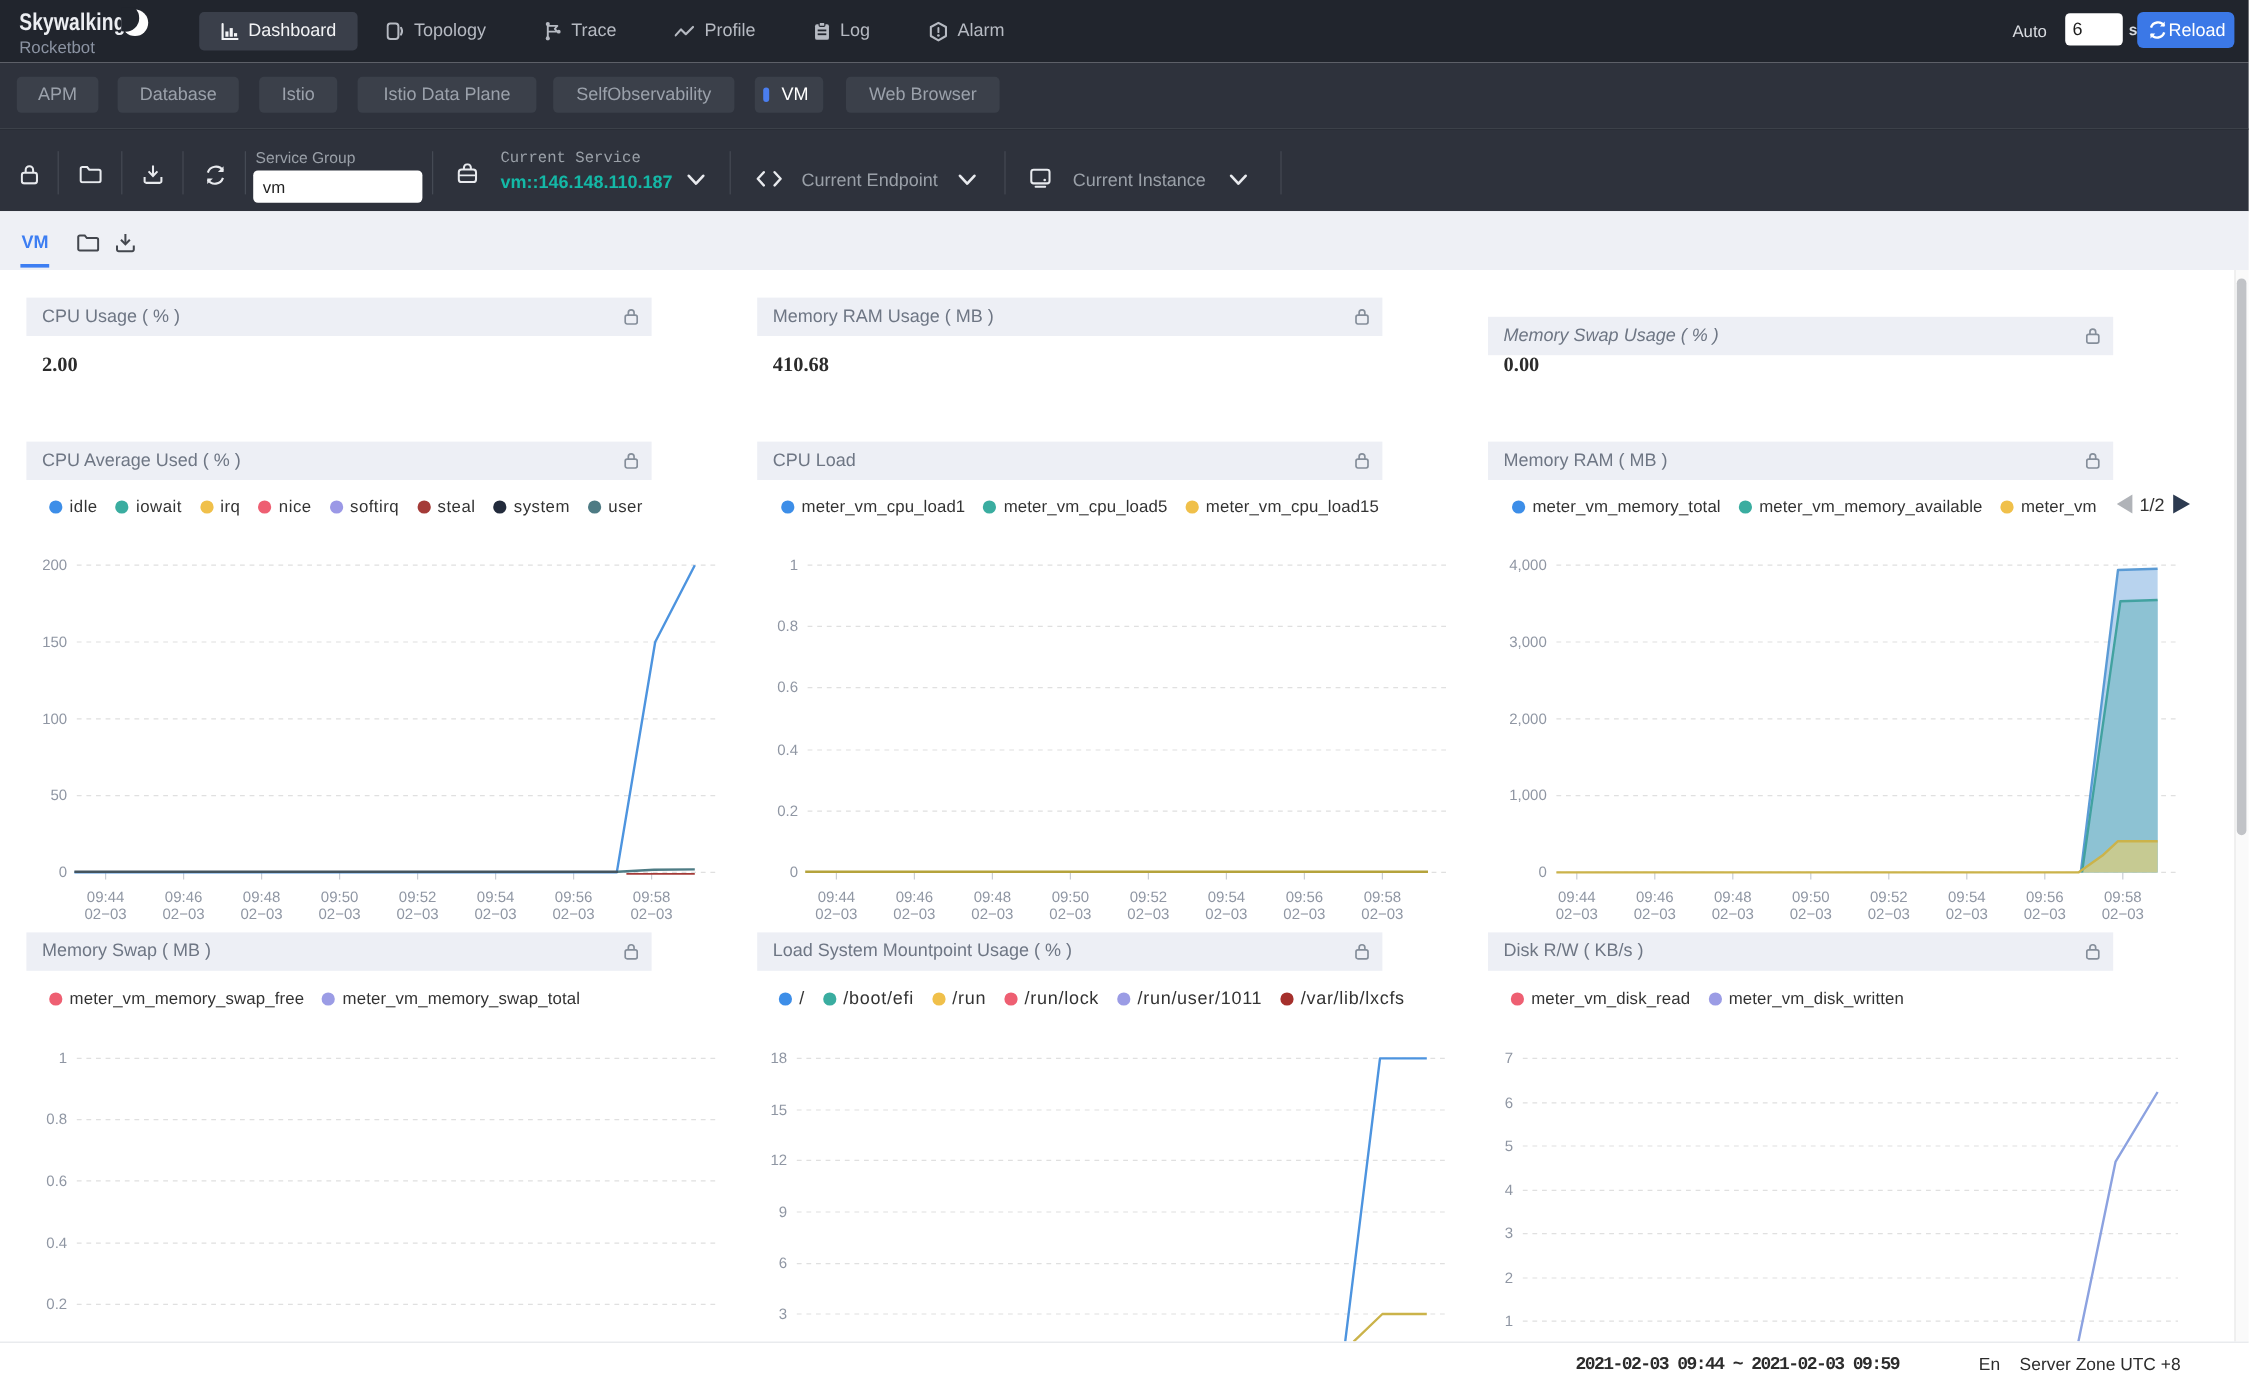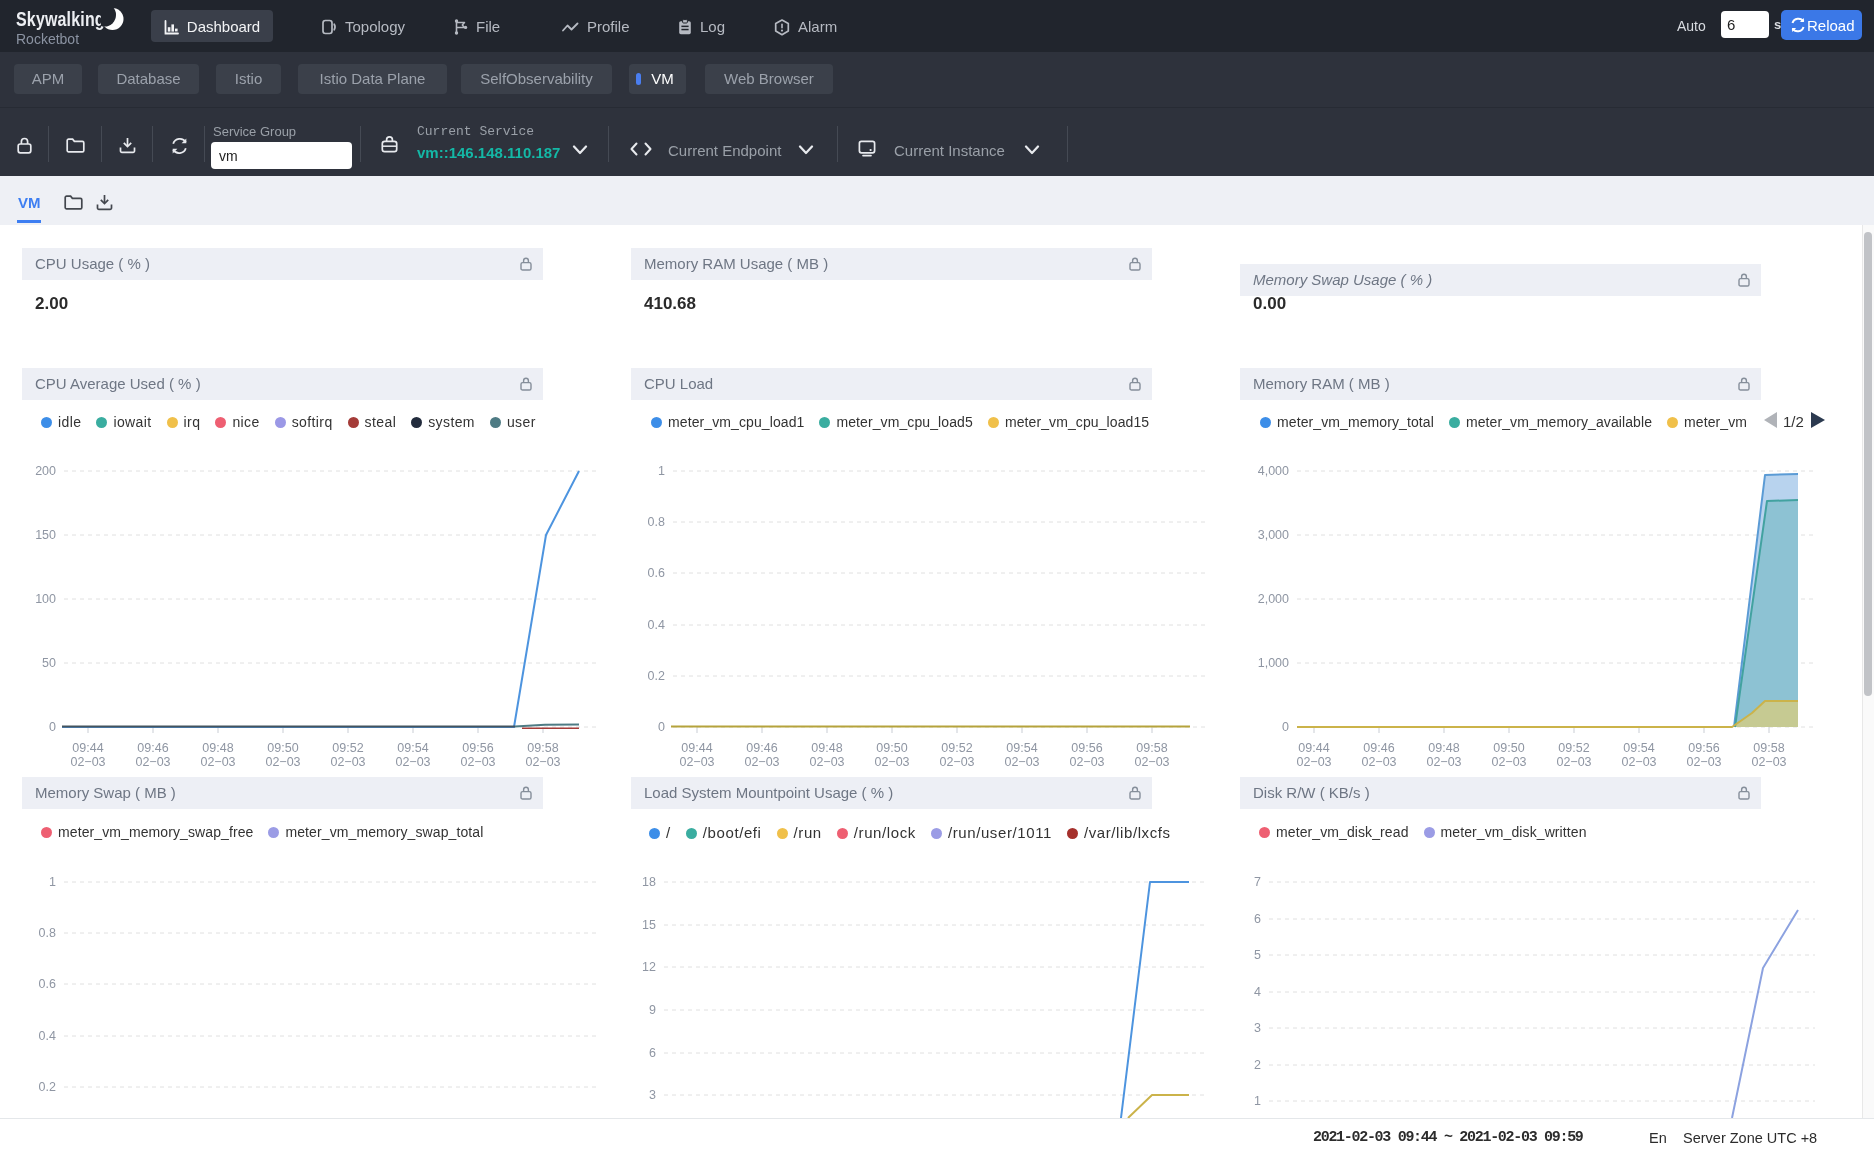--- a/index.html
+++ b/index.html
@@ -27,21 +27,21 @@
 
 
 .tbsep { position:absolute; top:18px; width:1px; height:36px; background:#454a54; }
 .tblabel { position:absolute; color:#9aa0a8; font-size:13px; }
 .tbvalue { position:absolute; color:#14b8a6; font-size:15px; font-weight:bold; }
 
 
 .panel-h { position:absolute; width:521px; height:32px; background:#edeff5; }
 .panel-h .t { position:absolute; left:13px; top:7px; font-size:15px; color:#6e7684; }
 .panel-h svg.lk { position:absolute; right:11px; top:9px; }
-.bignum { position:absolute; font-size:17px; font-weight:bold; color:#2b2b2b; }
+.bignum { position:absolute; font-size:17px; font-weight:bold; color:#2b2b2b;font-family:Liberation Serif, serif; }
 
 .legend { position:absolute; height:14px; white-space:nowrap; font-size:14px; letter-spacing:0.1px; color:#333; }
 .legend .it { display:inline-block; margin-right:15px; }
 .legend .dot { display:inline-block; width:11px; height:11px; border-radius:50%; margin-right:6px; vertical-align:-1px; }
 
 
 #sbtrack { position:absolute; left:1862px; top:225px; width:12px; height:893px; background:#fafafa; border-left:1px solid #e8e8e8; }
 #sbthumb { position:absolute; left:1864px; top:232px; width:8px; height:464px; background:#c1c3c7; border-radius:4px; }
 
 .mono { font-family:"Liberation Mono", monospace; }
@@ -50,42 +50,42 @@
 <body>
 <div id="page">
   <div id="nav">
     <div class="logo-sky" style="font-size:20px;transform:scaleX(0.8);transform-origin:left center;">Skywalking</div>
     <svg class="abs" style="left:101px;top:6px" width="24" height="27" viewBox="0 0 24 27">
       <circle cx="11.5" cy="13" r="11" fill="#fdfdfd"></circle>
       <circle cx="3.5" cy="9" r="11.5" fill="#21252d"></circle>
     </svg>
     <div class="logo-rb">Rocketbot</div>
 
-    <div class="navitem navactive" style="left:151px;width:122px;text-align:center;">
+    <div class="navitem navactive" style="left:166px;width:132px;text-align:center;">
       <svg width="15" height="15" viewBox="0 0 15 15">
           <path d="M1.5 1 V13.5 H14" stroke="#f2f3f5" stroke-width="1.8" fill="none" stroke-linecap="round"></path>
           <rect x="3.8" y="7.2" width="2.6" height="4.4" fill="#f2f3f5"></rect>
           <rect x="7.4" y="4.4" width="2.6" height="7.2" fill="#f2f3f5"></rect>
           <rect x="11" y="8.6" width="2.6" height="2.8" fill="#f2f3f5"></rect>
         </svg><span class="nt">Dashboard</span>
     </div>
     <div class="navitem" style="left:322px;">
       <svg width="15" height="16" viewBox="0 0 15 16">
           <rect x="1" y="1.5" width="9" height="13" rx="2.4" stroke="#b6bac2" stroke-width="1.7" fill="none"></rect>
           <path d="M12.2 5.2 a5.4 5.4 0 0 1 0 5.6" stroke="#b6bac2" stroke-width="1.7" fill="none" stroke-linecap="round"></path>
         </svg><span class="nt">Topology</span>
     </div>
     <div class="navitem" style="left:454px;">
       <svg width="14" height="16" viewBox="0 0 14 16">
           <path d="M2.5 2.5 V13.5" stroke="#b6bac2" stroke-width="1.6" stroke-linecap="round"></path>
           <circle cx="2.5" cy="2" r="1.7" fill="#b6bac2"></circle>
           <circle cx="2.5" cy="14" r="1.7" fill="#b6bac2"></circle>
           <path d="M2.5 3.6 H10.5 L8.3 6 L10.5 8.4 H2.5" stroke="#b6bac2" stroke-width="1.5" fill="none" stroke-linejoin="round"></path>
           <circle cx="11.6" cy="8.4" r="1.6" fill="#b6bac2"></circle>
-        </svg><span class="nt">File</span>
+        </svg><span class="nt">Trace</span>
     </div>
     <div class="navitem" style="left:562px;">
       <svg width="17" height="13" viewBox="0 0 17 13">
           <path d="M1 9.5 L5.5 4.5 L9.5 8.5 L15.5 2.5" stroke="#b6bac2" stroke-width="1.8" fill="none" stroke-linecap="round" stroke-linejoin="round"></path>
         </svg><span class="nt">Profile</span>
     </div>
     <div class="navitem" style="left:678px;">
       <svg width="14" height="16" viewBox="0 0 14 16">
           <rect x="1.2" y="2.2" width="11.6" height="13" rx="1.6" fill="#b6bac2"></rect>
           <rect x="4.6" y="0.6" width="4.8" height="3.4" rx="1" fill="#b6bac2" stroke="#21252d" stroke-width="1"></rect>

